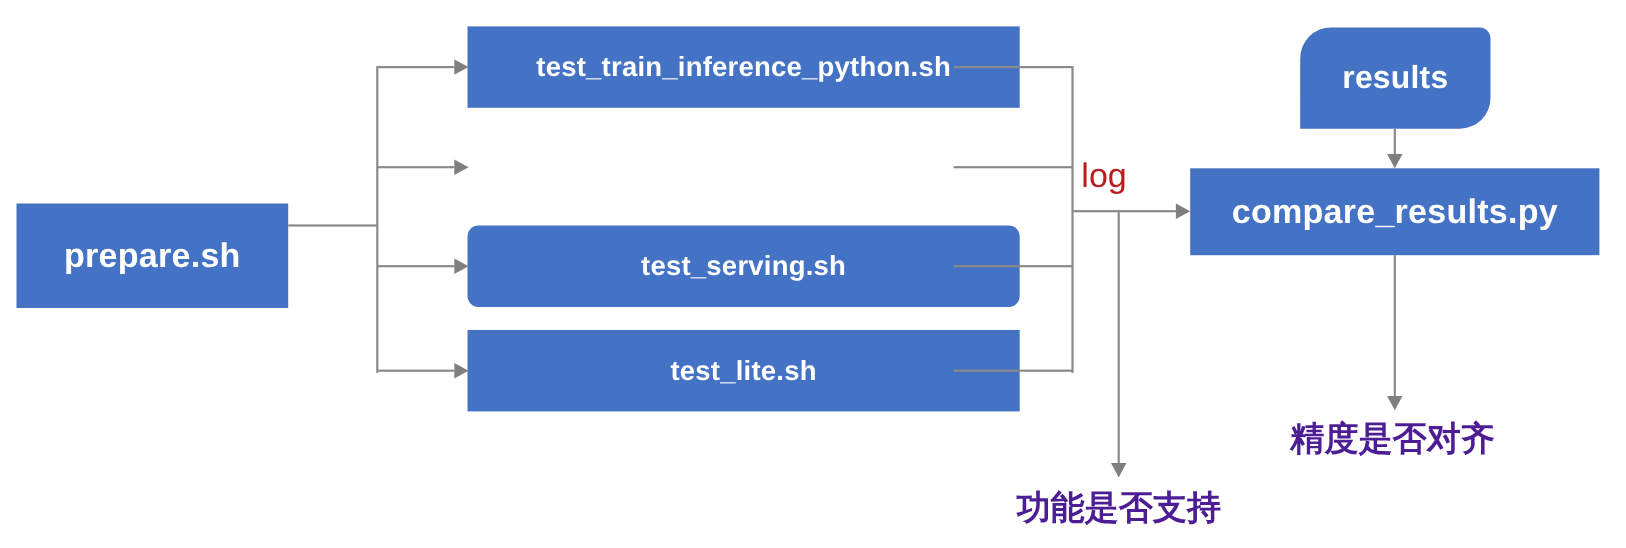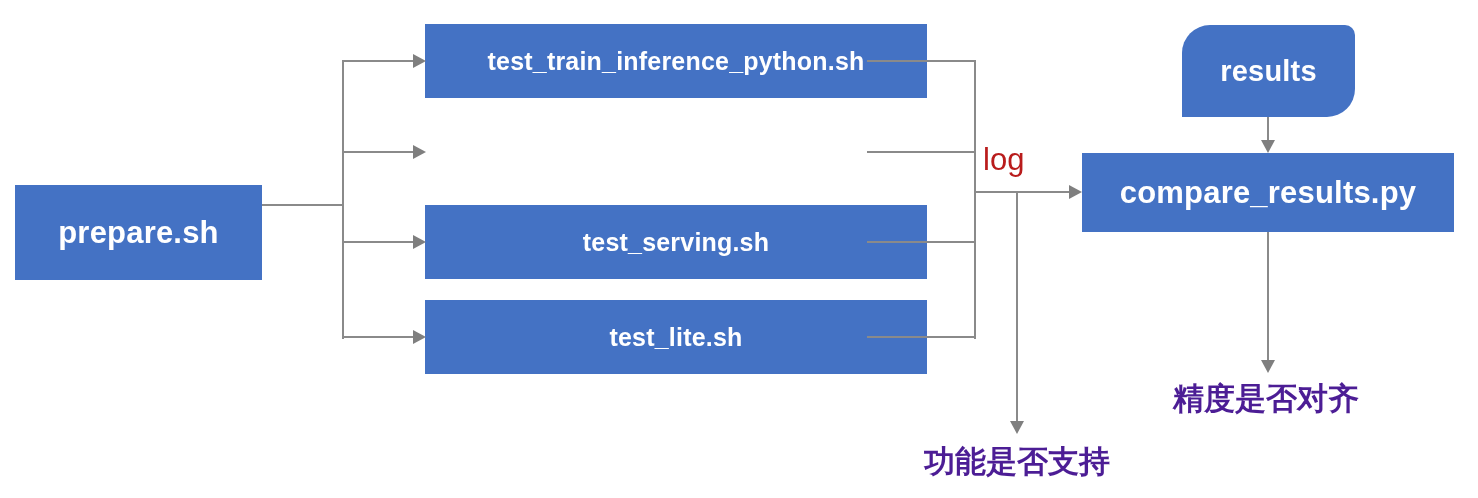--- a/index.html
+++ b/index.html
@@ -24,21 +24,21 @@
     display: flex;
     align-items: center;
     justify-content: center;
     text-align: center;
     letter-spacing: 0.2px;
   }
   .node-prepare   { left: 15px;   top: 158px; width: 247px; height: 95px; font-size: 31px; margin-top: 27px; }
   .node-test      { left: 425px;  width: 502px; height: 74px; font-size: 25px; }
   .node-test-1    { top: 24px;  }
   .node-test-2    { top: 115px; }
-  .node-test-3    { top: 205px; }
+  .node-test-3    { top: 205px; border-radius: 10px; }
   .node-test-4    { top: 300px; }
   .node-results   { left: 1182px; top: 25px;  width: 173px; height: 92px; font-size: 29px;
                     border-radius: 28px 10px 28px 0px; }
   .node-compare   { left: 1082px; top: 153px; width: 372px; height: 79px; font-size: 31px; }
 
   
   .line {
     position: absolute;
     background: #8a8a8a;
   }

